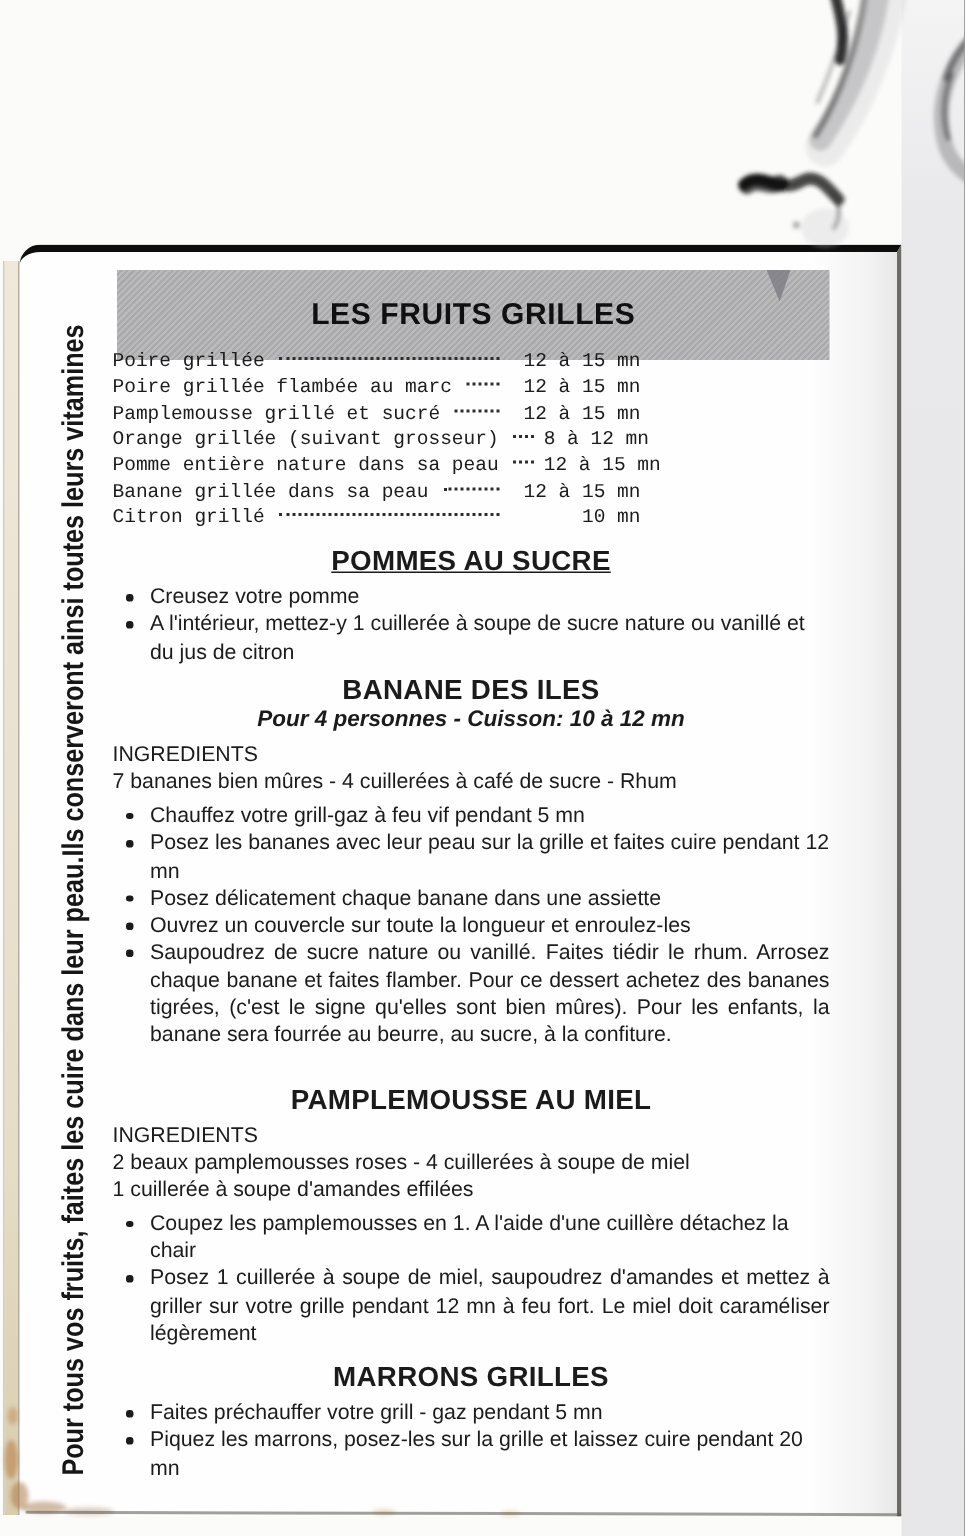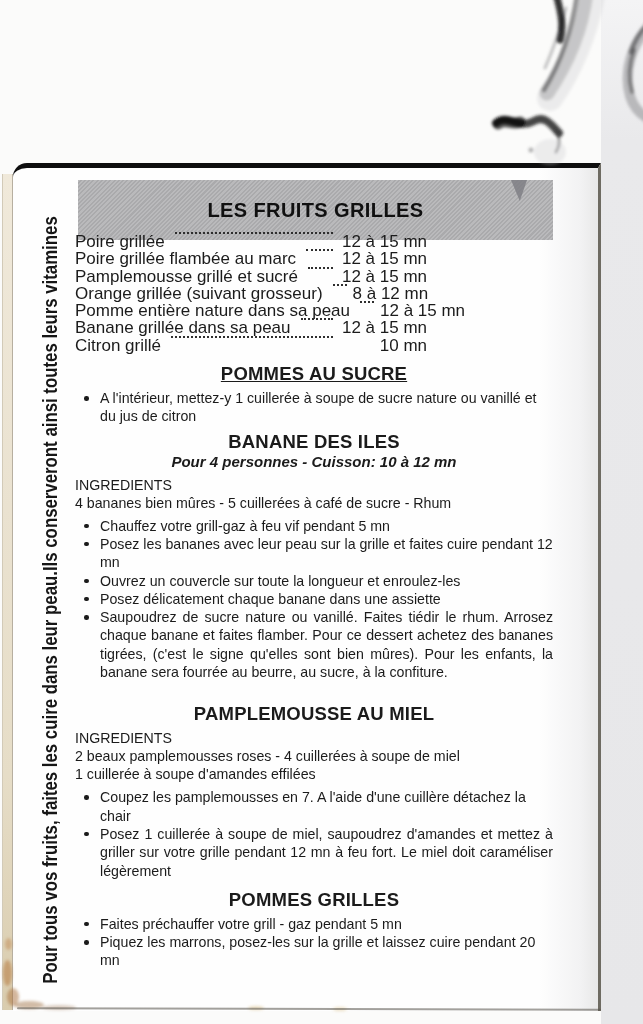--- a/index.html
+++ b/index.html
@@ -59,21 +59,21 @@
   .section-title {
     font-size: 18.5px; font-weight: bold; text-align: center;
     margin: 0; line-height: 21px; letter-spacing: .2px;
   }
   .subtitle {
     font-size: 15px; font-weight: bold; font-style: italic;
     text-align: center; margin: 1px 0 0; line-height: 18px;
   }
 
   .cuisson-table { width: 352px; margin-top: 3px; }
-  .crow { display: flex; align-items: flex-start; height: 17.3px; font-size: 17px; }
+  .crow { display: flex; align-items: center; height: 17.3px; font-size: 13px; font-family: Liberation Mono, monospace; }
   .clabel { white-space: nowrap; }
   .leader { flex: 1; border-bottom: 2px dotted #2e2e2e; margin: 0 6px 3px 10px; min-width: 14px; }
   .ctime { width: 88px; text-align: right; white-space: nowrap; }
 
   .ing-label { font-size: 14.2px; line-height: 18px; margin-top: 5px; }
   .ing-line  { font-size: 14.2px; line-height: 18px; }
 
   ul.bullets { list-style: none; margin: 5px 0 0; padding: 0; }
   ul.bullets li {
     position: relative; padding-left: 25px;
@@ -161,51 +161,52 @@
         <span class="clabel">Citron grillé</span>
         <span class="leader"></span>
         <span class="ctime">10 mn</span>
       </div>
     </div>
   </div>
 
   <div>
     <h2 class="section-title mt10">POMMES AU SUCRE</h2>
     <ul class="bullets mt4">
+      <li>Creusez votre pomme</li>
       <li>A l'intérieur, mettez-y 1 cuillerée à soupe de sucre nature ou vanillé et du jus de citron</li>
     </ul>
   </div>
 
   <div>
     <h2 class="section-title mt5">BANANE DES ILES</h2>
     <div class="subtitle">Pour 4 personnes - Cuisson: 10 à 12 mn</div>
     <div class="ing-label">INGREDIENTS</div>
-    <div class="ing-line">4 bananes bien mûres - 5 cuillerées à café de sucre - Rhum</div>
+    <div class="ing-line">7 bananes bien mûres - 4 cuillerées à café de sucre - Rhum</div>
     <ul class="bullets mt5">
       <li>Chauffez votre grill-gaz à feu vif pendant 5 mn</li>
       <li>Posez les bananes avec leur peau sur la grille et faites cuire pendant 12 mn</li>
+      <li>Posez délicatement chaque banane dans une assiette</li>
       <li>Ouvrez un couvercle sur toute la longueur et enroulez-les</li>
-      <li>Posez délicatement chaque banane dans une assiette</li>
       <li class="justify">Saupoudrez de sucre nature ou vanillé. Faites tiédir le rhum. Arrosez chaque banane et faites flamber. Pour ce dessert achetez des bananes tigrées, (c'est le signe qu'elles sont bien mûres). Pour les enfants, la banane sera fourrée au beurre, au sucre, à la confiture.</li>
     </ul>
   </div>
 
   <div>
     <h2 class="section-title mt6">PAMPLEMOUSSE AU MIEL</h2>
     <div class="ing-label">INGREDIENTS</div>
     <div class="ing-line">2 beaux pamplemousses roses - 4 cuillerées à soupe de miel</div>
     <div class="ing-line">1 cuillerée à soupe d'amandes effilées</div>
     <ul class="bullets mt5">
-      <li>Coupez les pamplemousses en 7. A l'aide d'une cuillère détachez la chair</li>
+      <li>Coupez les pamplemousses en 1. A l'aide d'une cuillère détachez la chair</li>
       <li class="justify">Posez 1 cuillerée à soupe de miel, saupoudrez d'amandes et mettez à griller sur votre grille pendant 12 mn à feu fort. Le miel doit caraméliser légèrement</li>
     </ul>
   </div>
 
   <div>
-    <h2 class="section-title mt9">POMMES GRILLES</h2>
+    <h2 class="section-title mt9">MARRONS GRILLES</h2>
     <ul class="bullets mt5">
       <li>Faites préchauffer votre grill - gaz pendant 5 mn</li>
       <li>Piquez les marrons, posez-les sur la grille et laissez cuire pendant 20 mn</li>
     </ul>
   </div>
 
 </div>
 
 <svg class="smudge-svg" width="643" height="180" viewBox="0 0 643 180">
   <defs>

